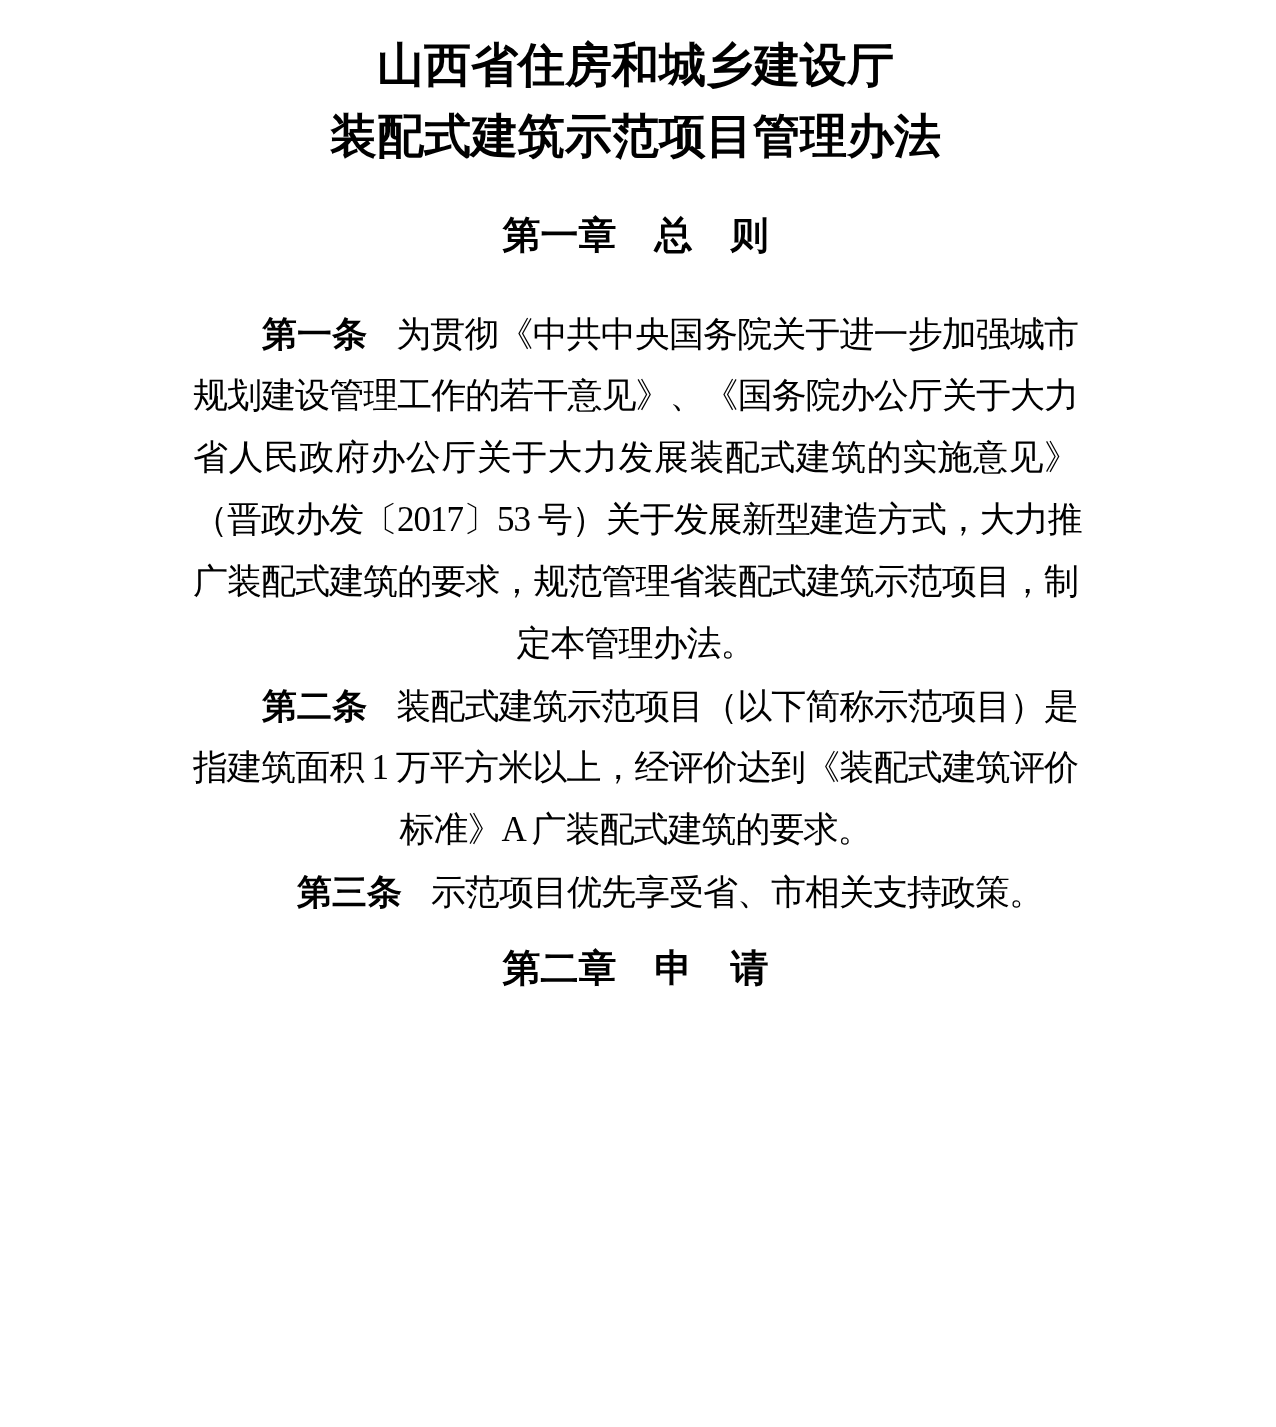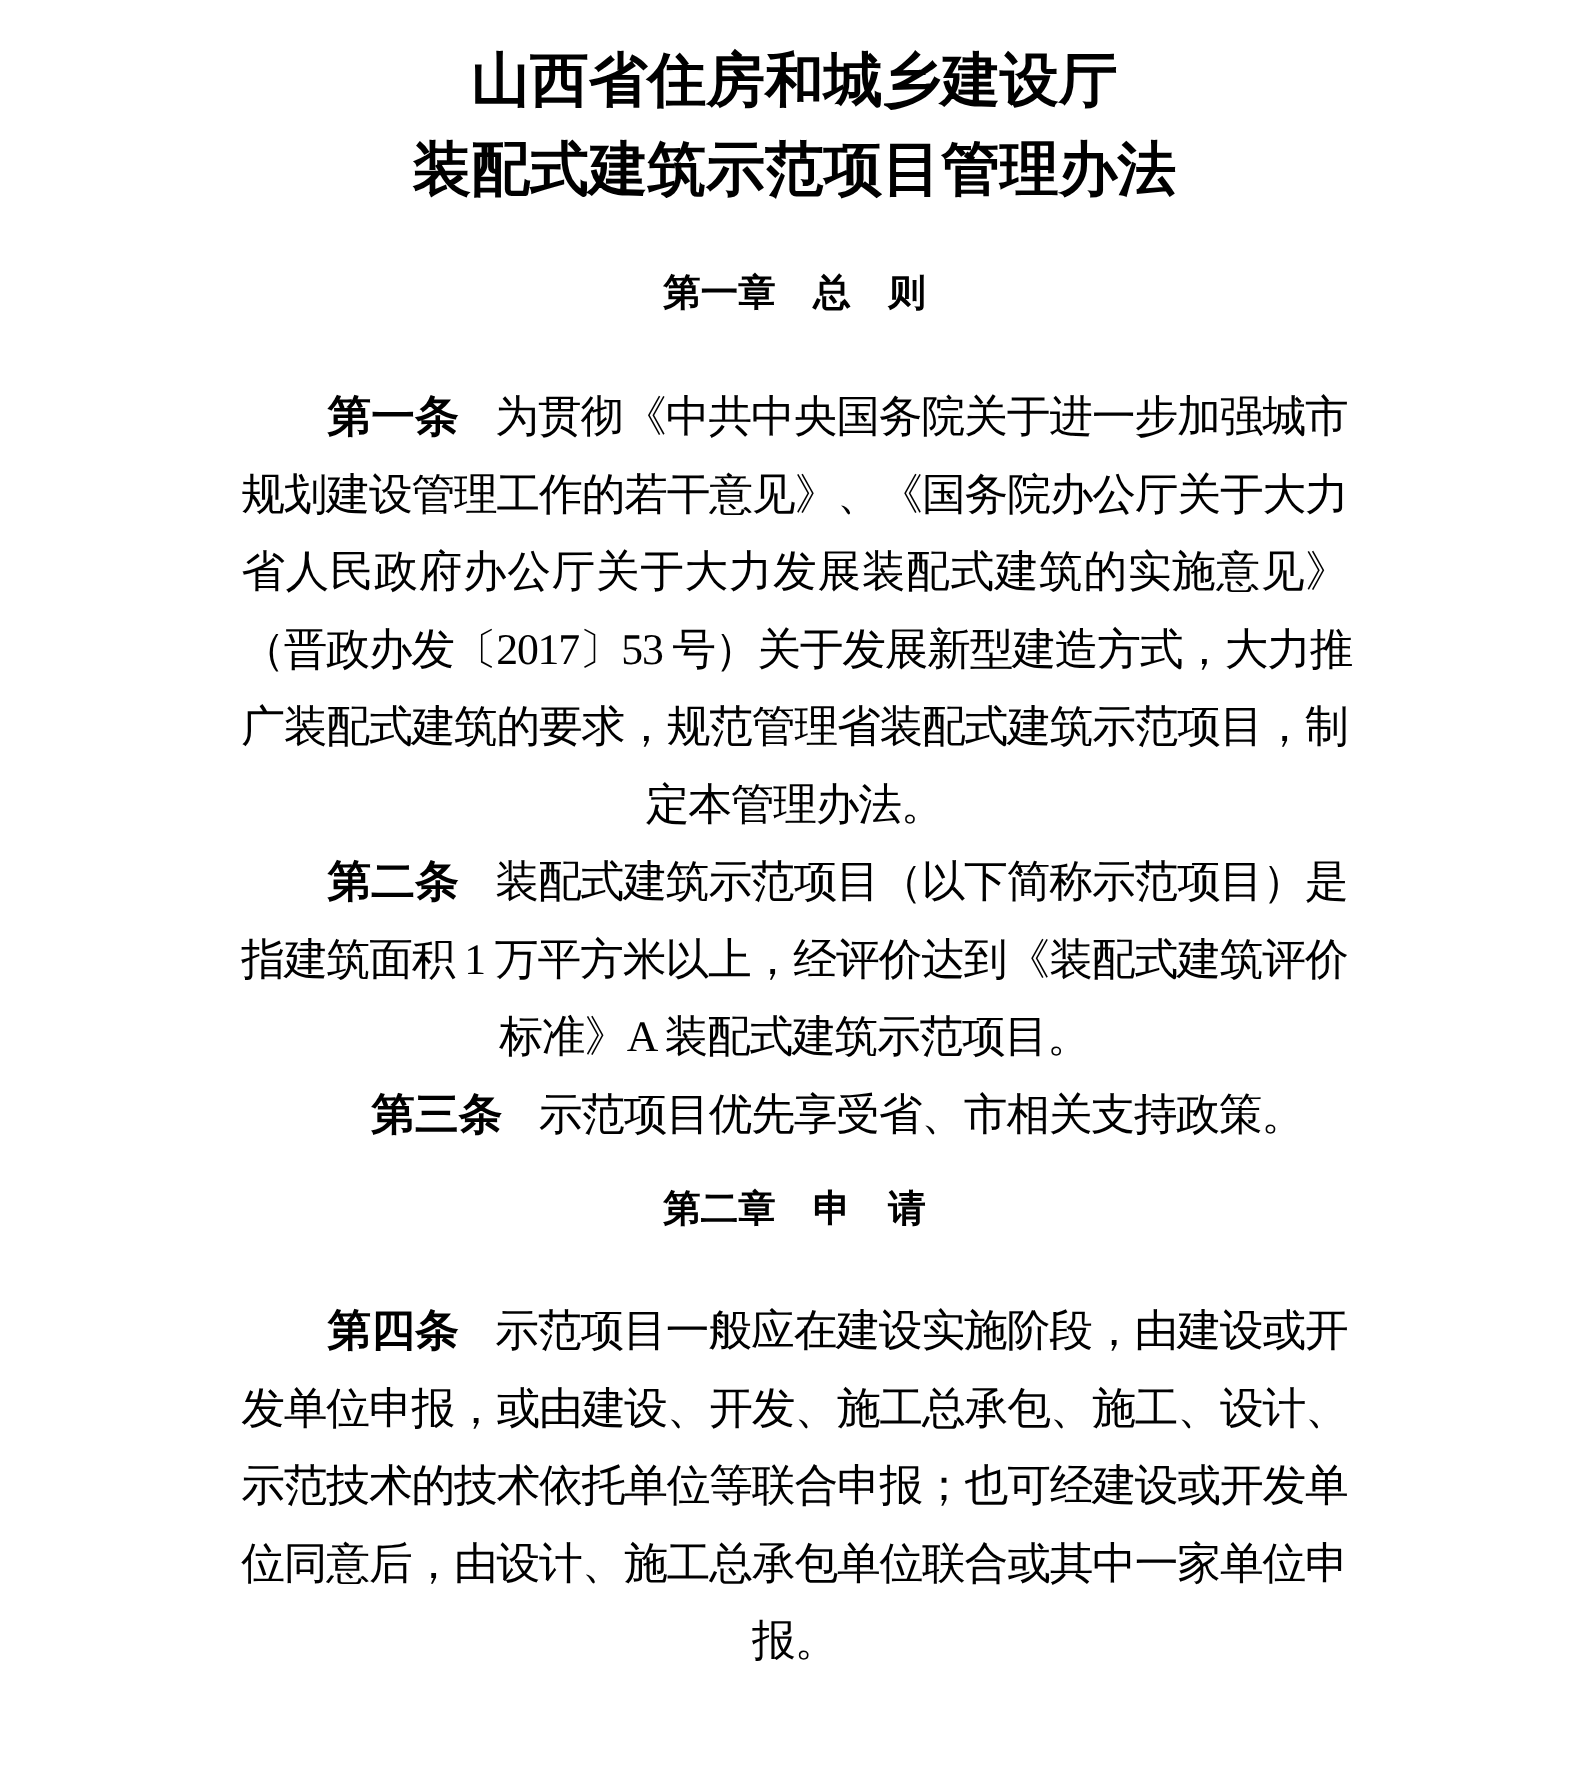--- a/index.html
+++ b/index.html
@@ -20,21 +20,21 @@
   .doc-title {
     margin-top: 30px;
     text-align: center;
     font-size: 47px;
     line-height: 71px;
     font-weight: bold;
     font-family: "Liberation Serif", "DejaVu Serif", serif;
   }
   .chapter-heading {
     text-align: center;
-    font-size: 30px;
+    font-size: 38px;
     line-height: 44px;
     font-weight: bold;
     font-family: "Liberation Sans", "DejaVu Sans", sans-serif;
   }
   #chapter1-heading { margin-top: 41px; }
   #chapter2-heading { margin-top: 23px; }
   #article1 { margin-top: 46px; }
   #article4 { margin-top: 44px; }
   .line {
     font-size: 35px;
@@ -77,31 +77,24 @@
       <div class="line just">规划建设管理工作的若干意见》、《国务院办公厅关于大力</div>
       <div class="line just">省人民政府办公厅关于大力发展装配式建筑的实施意见》</div>
       <div class="line just">（晋政办发〔2017〕53 号）关于发展新型建造方式，大力推</div>
       <div class="line just">广装配式建筑的要求，规范管理省装配式建筑示范项目，制</div>
       <div class="line">定本管理办法。</div>
     </div>
 
     <div class="para" id="article2">
       <div class="line first just"><span class="art-num">第二条</span><span class="art-text">装配式建筑示范项目（以下简称示范项目）是</span></div>
       <div class="line just">指建筑面积 1 万平方米以上，经评价达到《装配式建筑评价</div>
-      <div class="line">标准》A 装配式建筑示范项目。</div>
+      <div class="line">标准》A 广装配式建筑的要求。</div>
     </div>
 
     <div class="para" id="article3">
       <div class="line first"><span class="art-num">第三条</span><span class="art-text">示范项目优先享受省、市相关支持政策。</span></div>
     </div>
 
     <div class="chapter-heading" id="chapter2-heading">第二章　申　请</div>
 
-    <div class="para" id="article4">
-      <div class="line first just"><span class="art-num">第四条</span><span class="art-text">示范项目一般应在建设实施阶段，由建设或开</span></div>
-      <div class="line just">发单位申报，或由建设、开发、施工总承包、施工、设计、</div>
-      <div class="line just">示范技术的技术依托单位等联合申报；也可经建设或开发单</div>
-      <div class="line just">位同意后，由设计、施工总承包单位联合或其中一家单位申</div>
-      <div class="line">报。</div>
-    </div>
 
   </div>
 </div>
 
 </body></html>

